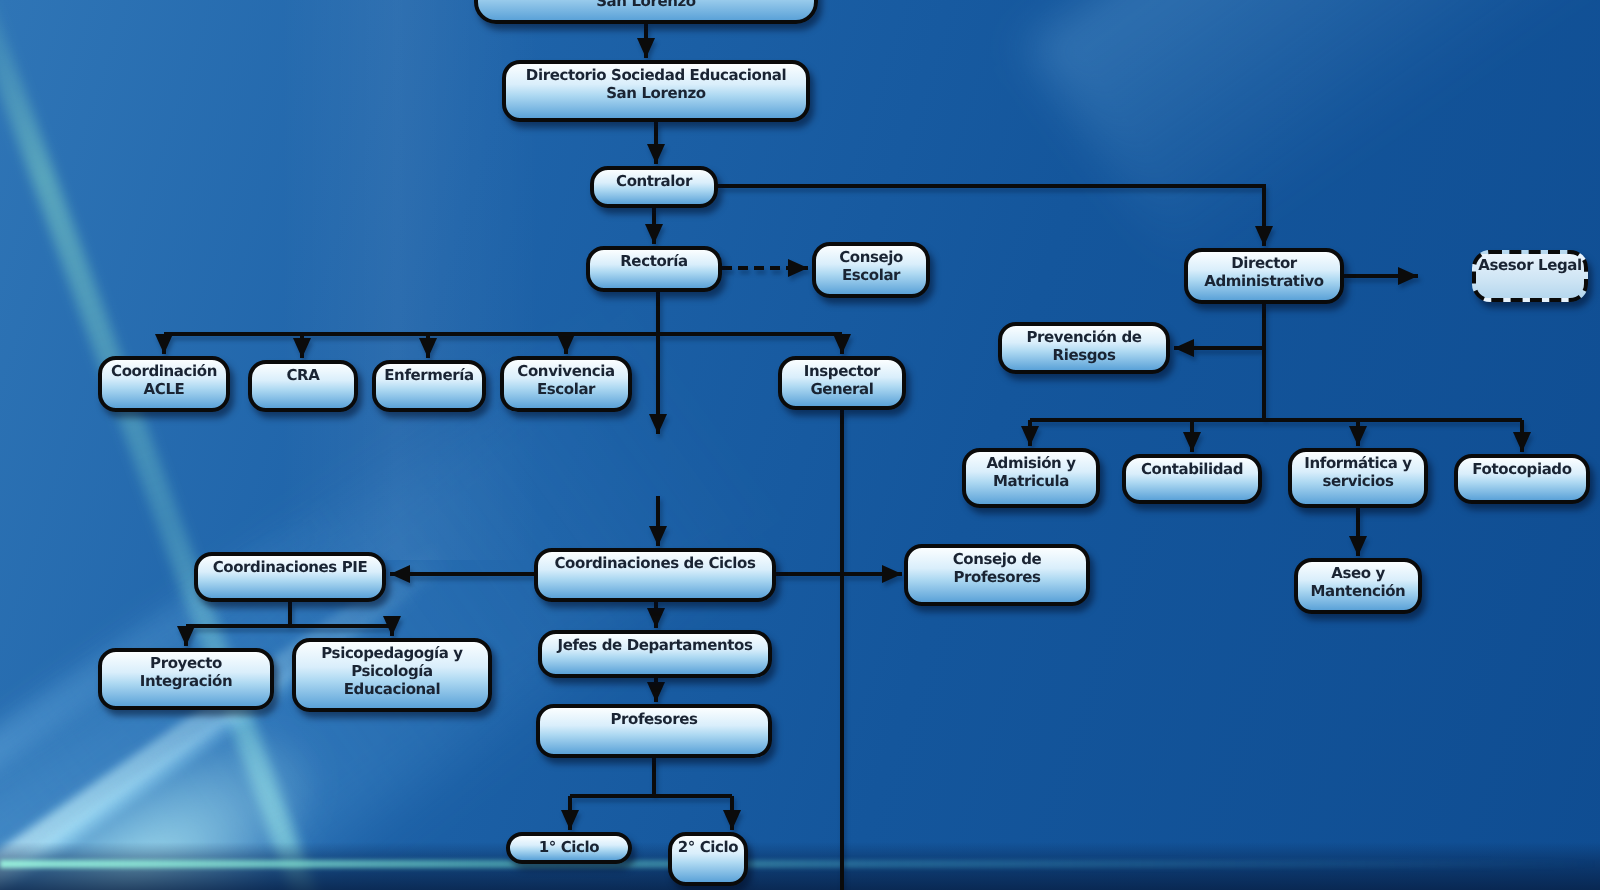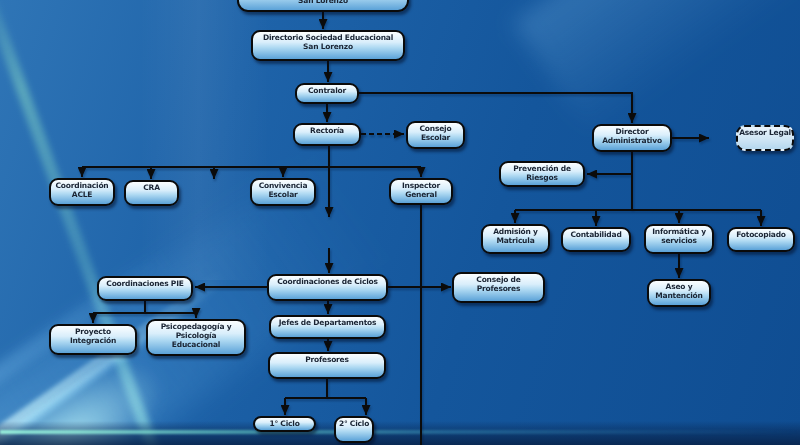--- a/index.html
+++ b/index.html
@@ -144,20 +144,23 @@
     <span>Prevención de</span>
     <span>Riesgos</span>
   </div>
   <div class="node" style="left:49px;top:178px;width:66px;height:28px">
     <span>Coordinación</span>
     <span>ACLE</span>
   </div>
   <div class="node" style="left:124px;top:180px;width:55px;height:26px">
     <span>CRA</span>
   </div>
+  <div class="node" style="left:186px;top:180px;width:57px;height:26px">
+    <span>Enfermería</span>
+  </div>
   <div class="node" style="left:250px;top:178px;width:66px;height:28px">
     <span>Convivencia</span>
     <span>Escolar</span>
   </div>
   <div class="node" style="left:389px;top:178px;width:64px;height:27px">
     <span>Inspector</span>
     <span>General</span>
   </div>
   <div class="node" style="left:481px;top:224px;width:69px;height:30px">
     <span>Admisión y</span>

